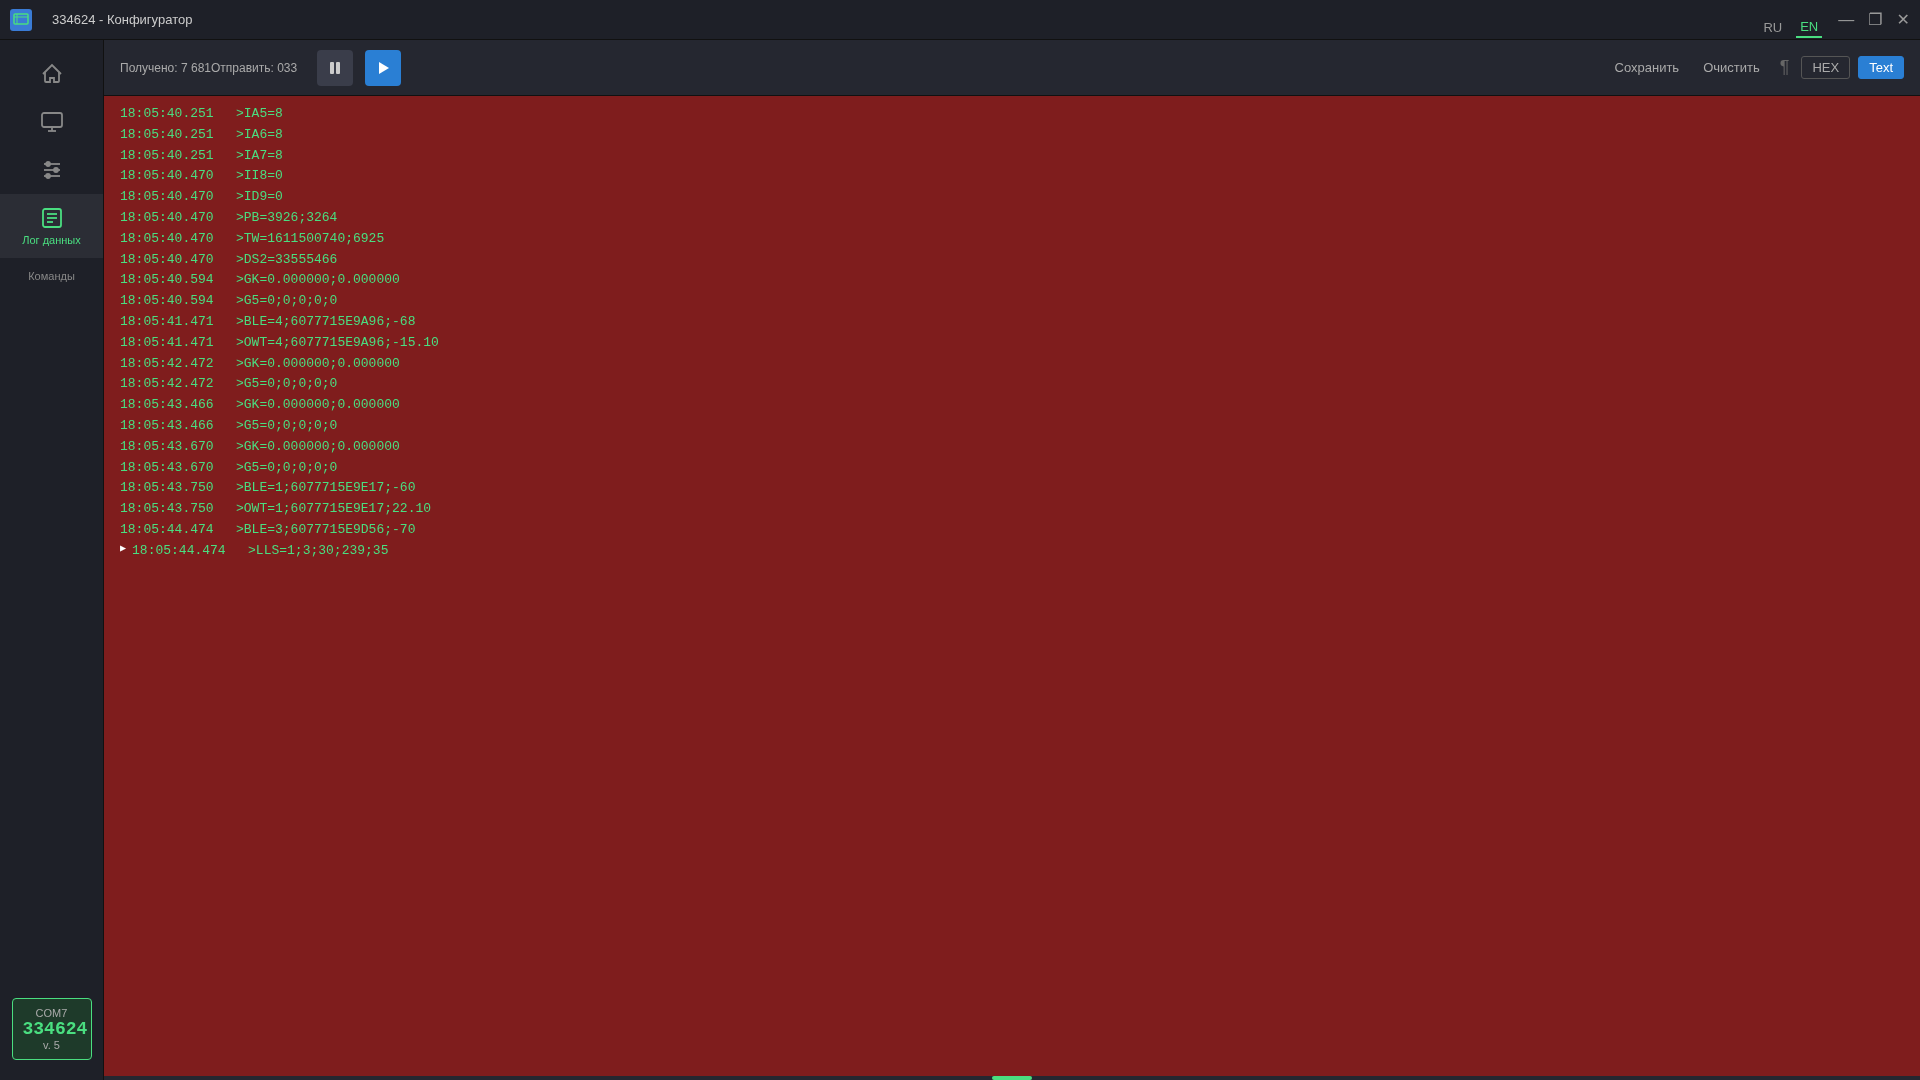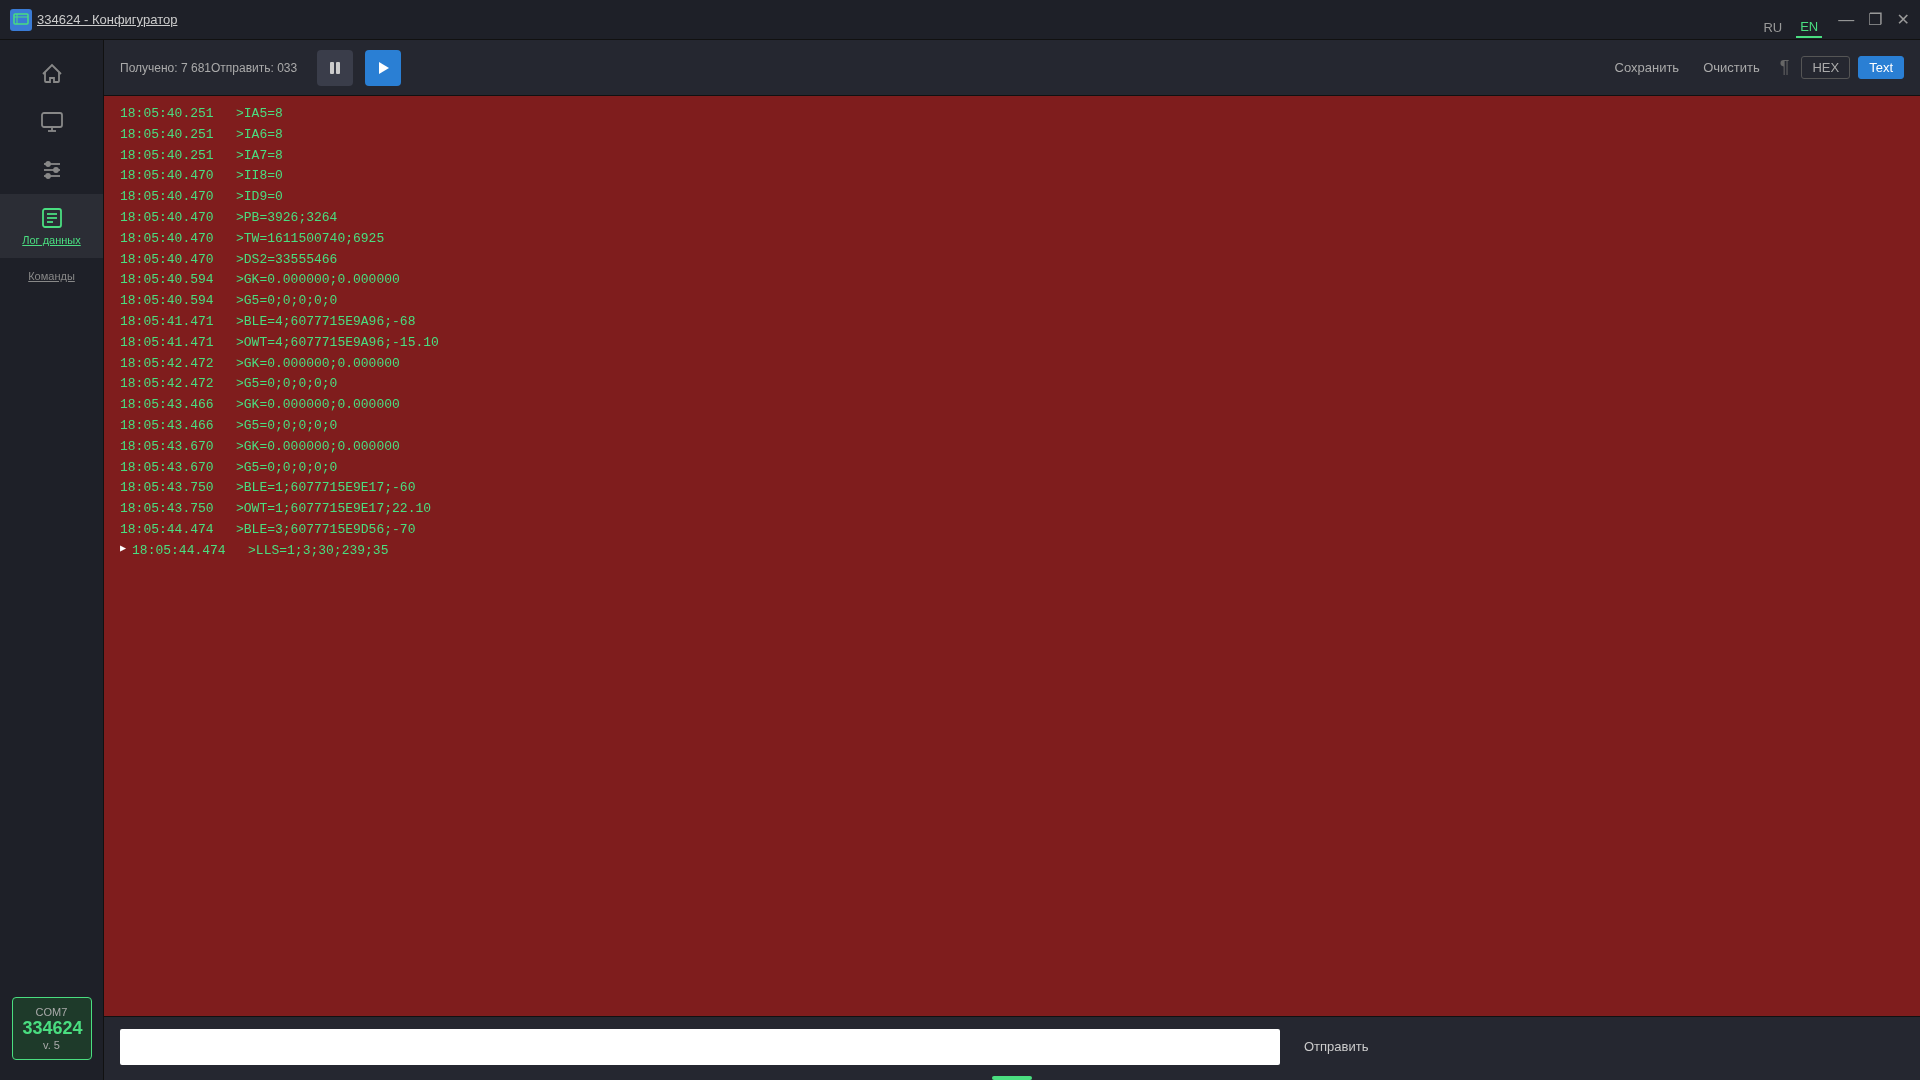--- a/index.html
+++ b/index.html
@@ -21,22 +21,21 @@
       display: flex;
       align-items: center;
       justify-content: space-between;
       padding: 0 10px;
       flex-shrink: 0;
       border-bottom: 1px solid #111;
     }
     .title-bar-left {
       display: flex;
       align-items: center;
-      gap: 5px;
-      text-decoration: underline;
+      gap: 20px;
     }
     .title-bar-icon {
       width: 22px;
       height: 22px;
       background: #3a7bd5;
       border-radius: 3px;
       display: flex;
       align-items: center;
       justify-content: center;
       font-size: 12px;
@@ -100,21 +99,20 @@
     .sidebar-item {
       width: 100%;
       display: flex;
       flex-direction: column;
       align-items: center;
       padding: 12px 0;
       cursor: pointer;
       color: #888;
       font-size: 11px;
       gap: 4px;
-      text-decoration: underline;
     }
     .sidebar-item.active {
       background: #2b2d35;
       color: #4ade80;
     }
     .sidebar-item svg {
       width: 24px;
       height: 24px;
     }
     .sidebar-spacer { flex: 1; }
@@ -130,20 +128,21 @@
       width: 80px;
     }
     .sidebar-bottom .port {
       font-size: 11px;
       color: #aaa;
     }
     .sidebar-bottom .device-id {
       font-size: 18px;
       color: #4ade80;
       font-weight: bold;
+      font-family: Liberation Mono, monospace;
     }
     .sidebar-bottom .version {
       font-size: 11px;
       color: #aaa;
     }
 
     
     .content-area {
       flex: 1;
       display: flex;
@@ -505,23 +504,19 @@
           <span class="log-time">18:05:44.474</span>
           <span class="log-data">&gt;BLE=3;6077715E9D56;-70</span>
         </div>
         <div class="log-entry highlighted">
           <span class="log-arrow">▶</span>
           <span class="log-time">18:05:44.474</span>
           <span class="log-data">&gt;LLS=1;3;30;239;35</span>
         </div>
       </div>
 
-    <div class="input-area">
-      <input class="cmd-input" type="text" placeholder="" style="">
-      <button class="send-btn">Отправить</button>
-    </div>
 
     <div class="bottom-bar">
       <div class="bottom-indicator"></div>
     </div>
 
   </div>
 </div>
 
 </body></html>

